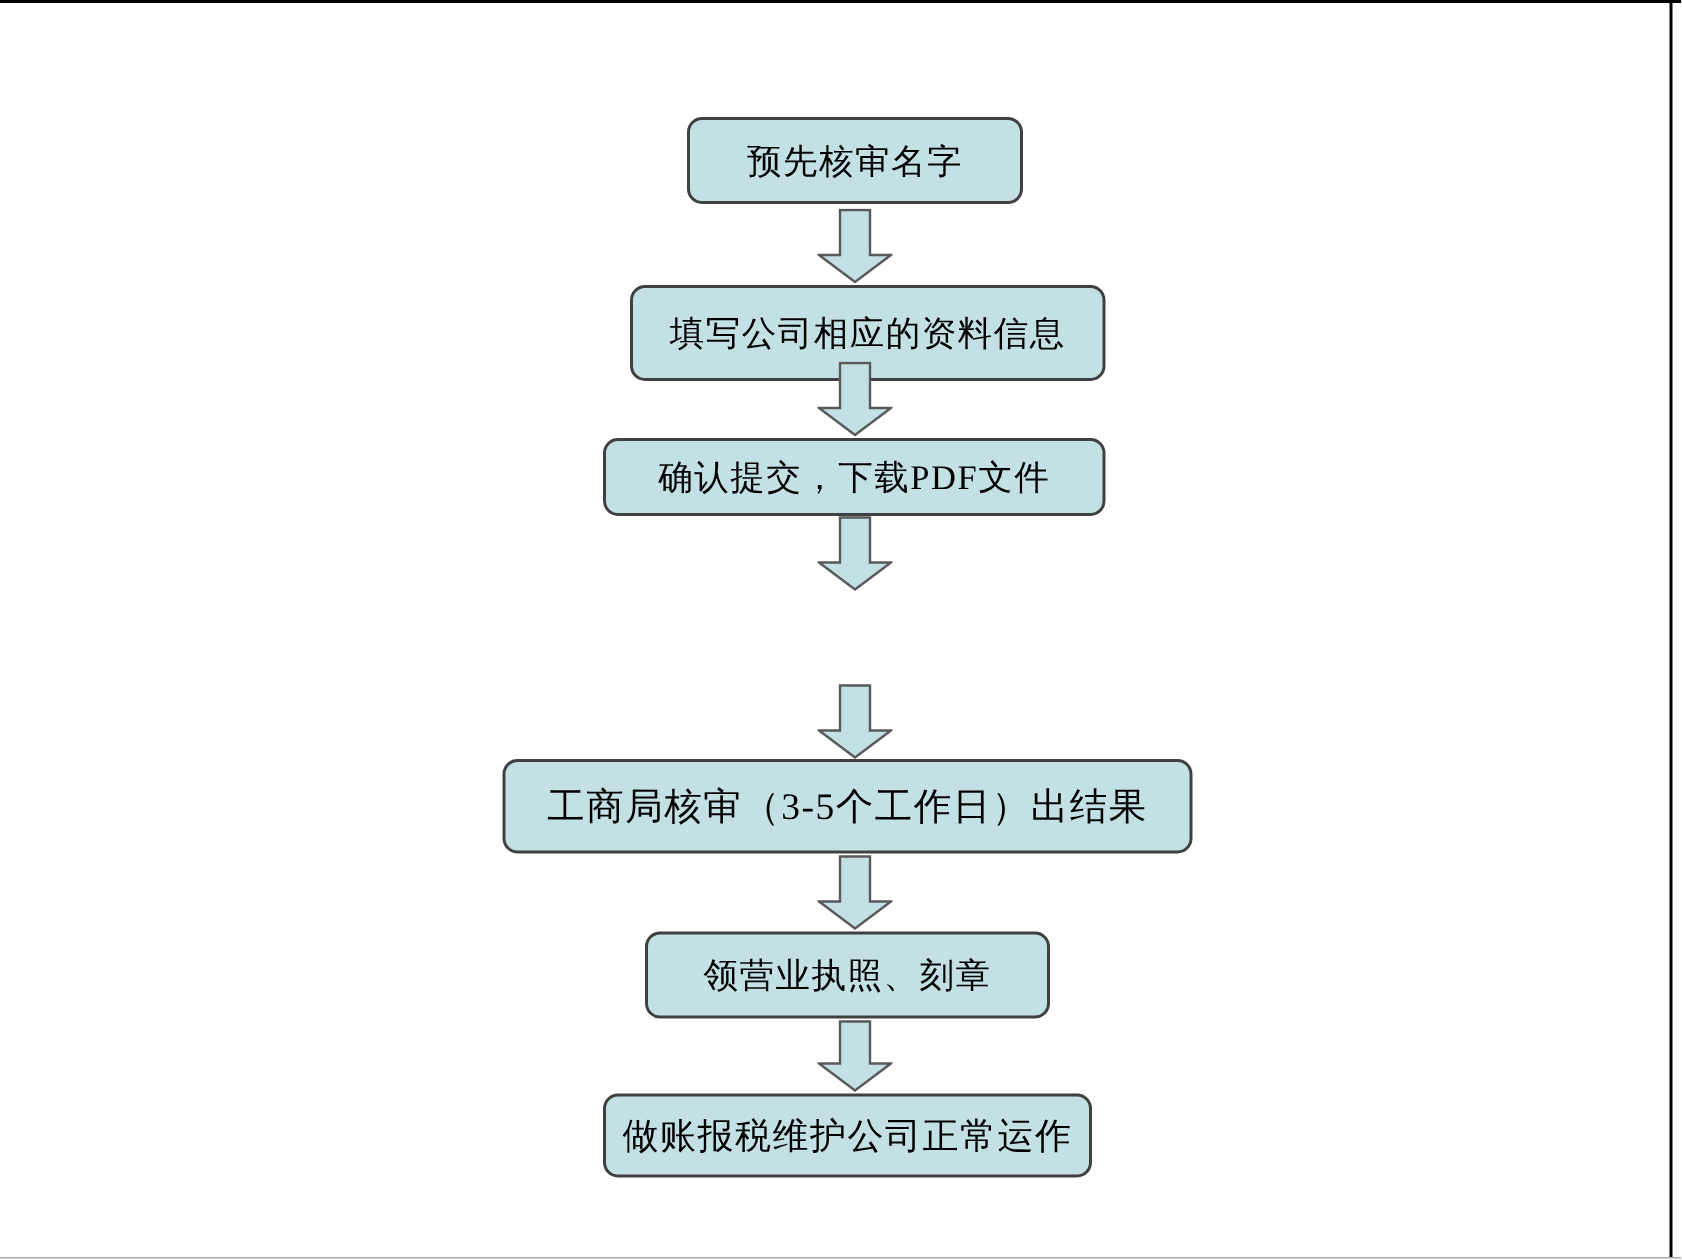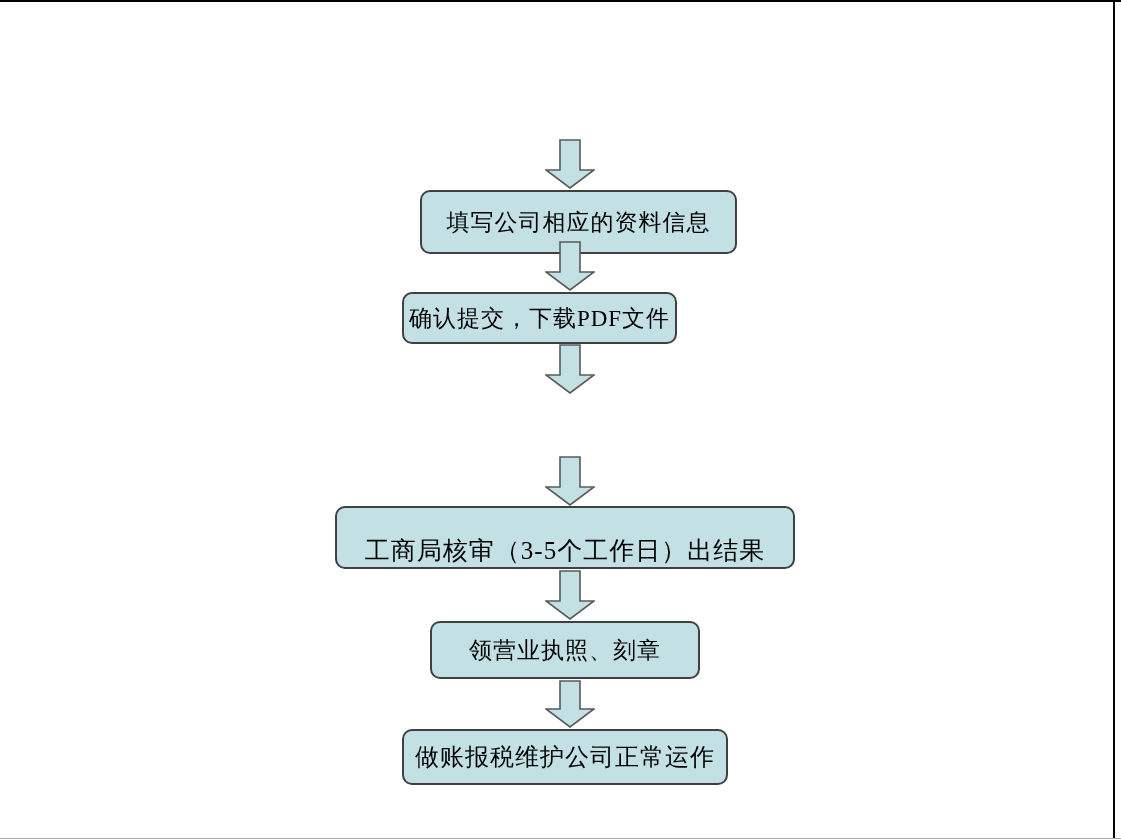--- a/index.html
+++ b/index.html
@@ -61,47 +61,50 @@
 </style>
 </head>
 <body>
 
 <div class="canvas">
 
   <div class="frame-top"></div>
   <div class="frame-right"></div>
   <div class="frame-bottom"></div>
 
+  <div class="flow-box" style="left:458px; top:78px; width:224px; height:58px;">
+    <span>预先核审名字</span>
+  </div>
 
   <svg class="flow-arrow" style="left:545px; top:139px;" width="50" height="50" viewBox="0 0 50 50" aria-hidden="true">
     <polygon points="15,1 35,1 35,31 49,31 25,49 1,31 15,31"></polygon>
   </svg>
 
   <div class="flow-box" style="left:420px; top:190px; width:317px; height:64px;">
     <span>填写公司相应的资料信息</span>
   </div>
 
   <svg class="flow-arrow" style="left:545px; top:241px;" width="50" height="50" viewBox="0 0 50 50" aria-hidden="true">
     <polygon points="15,1 35,1 35,31 49,31 25,49 1,31 15,31"></polygon>
   </svg>
 
-  <div class="flow-box" style="left:402px; top:292px; width:275px; height:52px;justify-content:center;">
+  <div class="flow-box" style="left:402px; top:292px; width:335px; height:52px;justify-content:center;">
     <span>确认提交，下载PDF文件</span>
   </div>
 
   <svg class="flow-arrow" style="left:545px; top:344px;" width="50" height="50" viewBox="0 0 50 50" aria-hidden="true">
     <polygon points="15,1 35,1 35,31 49,31 25,49 1,31 15,31"></polygon>
   </svg>
 
 
   <svg class="flow-arrow" style="left:545px; top:456px;" width="50" height="50" viewBox="0 0 50 50" aria-hidden="true">
     <polygon points="15,1 35,1 35,31 49,31 25,49 1,31 15,31"></polygon>
   </svg>
 
-  <div class="flow-box large" style="left:335px; top:506px; width:460px; height:63px;align-items:flex-end;">
+  <div class="flow-box large" style="left:335px; top:506px; width:460px; height:63px;">
     <span>工商局核审（3-5个工作日）出结果</span>
   </div>
 
   <svg class="flow-arrow" style="left:545px; top:570px;" width="50" height="50" viewBox="0 0 50 50" aria-hidden="true">
     <polygon points="15,1 35,1 35,31 49,31 25,49 1,31 15,31"></polygon>
   </svg>
 
   <div class="flow-box" style="left:430px; top:621px; width:270px; height:58px;">
     <span>领营业执照、刻章</span>
   </div>

